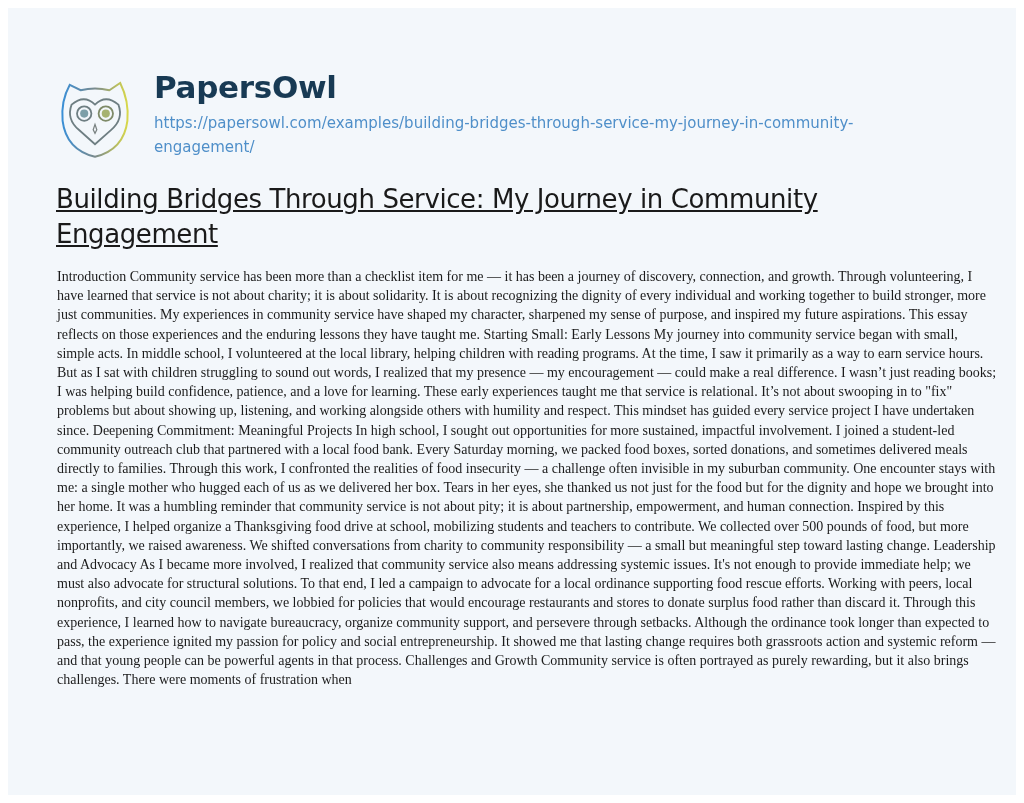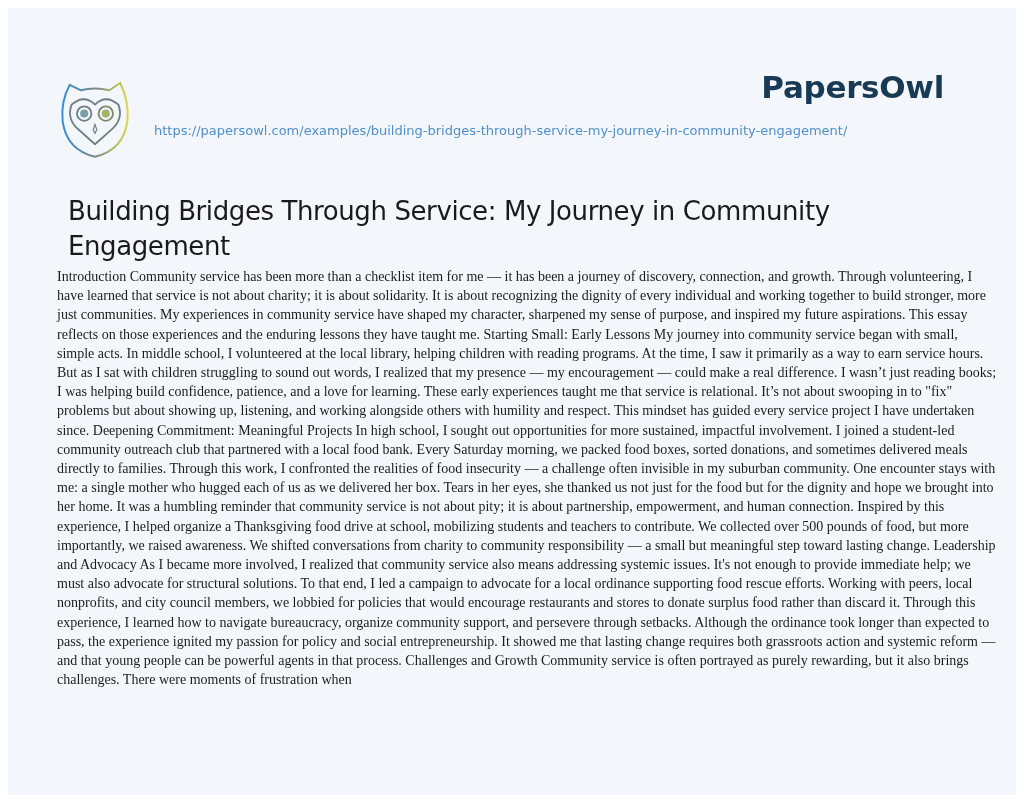--- a/index.html
+++ b/index.html
@@ -8,25 +8,25 @@
       position: relative;
     }
     .panel {
       position: absolute; left: 8px; top: 8px; width: 1008px; height: 787px;
       background: #f3f7fb;
     }
     .header { position: absolute; left: 42px; top: 58px; display: flex; align-items: flex-start; }
     .logo { width: 90px; height: 90px; margin-right: 14px; margin-top: 8px; }
     .brand {
       font-family: "DejaVu Sans", sans-serif; font-weight: bold; font-size: 31px;
-      color: #183a54; line-height: 1; margin-top: 6px; letter-spacing: -0.3px; text-align: right;
+      color: #183a54; line-height: 1; margin-top: 6px; letter-spacing: -0.3px;
     }
     .url {
-      font-family: "DejaVu Sans", sans-serif; font-size: 13px; color: #4f8fc9;
-      width: 790px; line-height: 24px; margin-top: 16px;
+      font-family: "DejaVu Sans", sans-serif; font-size: 15px; color: #4f8fc9;
+      width: 790px; line-height: 24px; margin-top: 8px;
     }
     .title {
       position: absolute; left: 48px; top: 174px; width: 820px;
       font-family: "DejaVu Sans", sans-serif; font-size: 26px; color: #1a1a1a;
       line-height: 35px; letter-spacing: -0.4px;
     }
     .body-text {
       position: absolute; left: 49px; top: 259px; width: 940px;
       font-family: "Liberation Serif", serif; font-size: 14px; color: #1b1b1b;
       line-height: 19.2px;
@@ -52,16 +52,16 @@
       <circle cx="62" cy="44" r="8" fill="none" stroke="#7e8a68" stroke-width="2"></circle>
       <circle cx="62" cy="44" r="4.5" fill="#a6b270"></circle>
       <path d="M50 56 L48 62 L50 66 L52 62 Z" fill="none" stroke="#7a8282" stroke-width="1.4"></path>
     </svg>
     <div>
       <div class="brand">PapersOwl</div>
       <div class="url">https://papersowl.com/examples/building-bridges-through-service-my-journey-in-community-engagement/</div>
     </div>
   </div>
 
-  <h1 class="title" style="margin:12px;font-weight:normal;">Building Bridges Through Service: My Journey in Community Engagement</h1>
+  <h1 class="title" style="margin:0;font-weight:normal;text-decoration:underline;">Building Bridges Through Service: My Journey in Community Engagement</h1>
 
   <div class="body-text">Introduction Community service has been more than a checklist item for me — it has been a journey of discovery, connection, and growth. Through volunteering, I have learned that service is not about charity; it is about solidarity. It is about recognizing the dignity of every individual and working together to build stronger, more just communities. My experiences in community service have shaped my character, sharpened my sense of purpose, and inspired my future aspirations. This essay reflects on those experiences and the enduring lessons they have taught me. Starting Small: Early Lessons My journey into community service began with small, simple acts. In middle school, I volunteered at the local library, helping children with reading programs. At the time, I saw it primarily as a way to earn service hours. But as I sat with children struggling to sound out words, I realized that my presence — my encouragement — could make a real difference. I wasn’t just reading books; I was helping build confidence, patience, and a love for learning. These early experiences taught me that service is relational. It’s not about swooping in to "fix" problems but about showing up, listening, and working alongside others with humility and respect. This mindset has guided every service project I have undertaken since. Deepening Commitment: Meaningful Projects In high school, I sought out opportunities for more sustained, impactful involvement. I joined a student-led community outreach club that partnered with a local food bank. Every Saturday morning, we packed food boxes, sorted donations, and sometimes delivered meals directly to families. Through this work, I confronted the realities of food insecurity — a challenge often invisible in my suburban community. One encounter stays with me: a single mother who hugged each of us as we delivered her box. Tears in her eyes, she thanked us not just for the food but for the dignity and hope we brought into her home. It was a humbling reminder that community service is not about pity; it is about partnership, empowerment, and human connection. Inspired by this experience, I helped organize a Thanksgiving food drive at school, mobilizing students and teachers to contribute. We collected over 500 pounds of food, but more importantly, we raised awareness. We shifted conversations from charity to community responsibility — a small but meaningful step toward lasting change. Leadership and Advocacy As I became more involved, I realized that community service also means addressing systemic issues. It's not enough to provide immediate help; we must also advocate for structural solutions. To that end, I led a campaign to advocate for a local ordinance supporting food rescue efforts. Working with peers, local nonprofits, and city council members, we lobbied for policies that would encourage restaurants and stores to donate surplus food rather than discard it. Through this experience, I learned how to navigate bureaucracy, organize community support, and persevere through setbacks. Although the ordinance took longer than expected to pass, the experience ignited my passion for policy and social entrepreneurship. It showed me that lasting change requires both grassroots action and systemic reform — and that young people can be powerful agents in that process. Challenges and Growth Community service is often portrayed as purely rewarding, but it also brings challenges. There were moments of frustration when</div>
 </div>
 
 </body></html>

